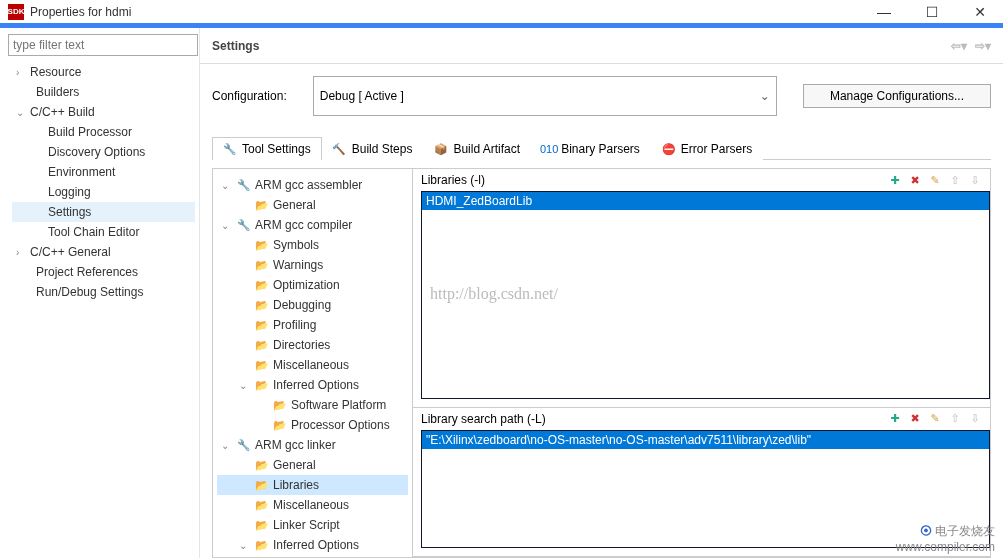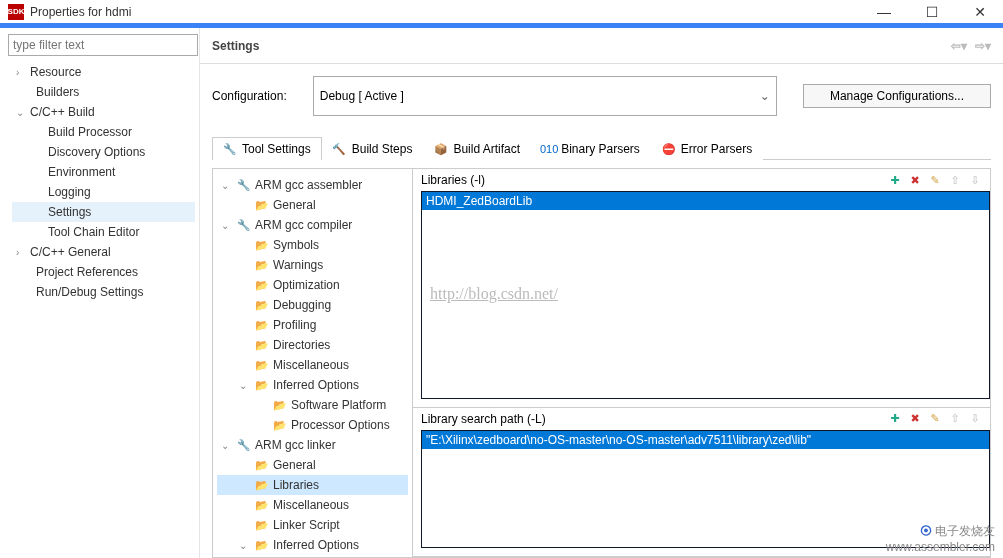--- a/index.html
+++ b/index.html
@@ -41,21 +41,21 @@
 .tt-item.sel { background: #cde8ff; }
 .right-panels { flex:1; display:flex; flex-direction:column; }
 .panel { border-bottom: 1px solid #ccc; display:flex; flex-direction:column; }
 .panel.lib { flex: 1.6; }
 .panel.path { flex: 1; }
 .panel-hdr { display:flex; align-items:center; justify-content:space-between; padding: 4px 8px; }
 .panel-actions { display:flex; gap: 6px; }
 .act-icon { width: 14px; height: 14px; font-size: 11px; display:flex; align-items:center; justify-content:center; }
 .panel-body { flex:1; border: 1px solid #0f172a; margin: 0 0 8px 8px; overflow:hidden; }
 .list-item { background: #0078d7; color:#fff; padding: 2px 4px; }
-.watermark { position:absolute; top: 285px; left: 430px; color: #bbb; font-size: 16px; font-family: serif; pointer-events:none;text-decoration:underline; }
+.watermark { position:absolute; top: 285px; left: 430px; color: #bbb; font-size: 16px; font-family: serif; pointer-events:none; }
 .footer-wm { position:absolute; bottom: 4px; right: 8px; color:#888; font-size:11px;text-align:right; }
 </style>
 </head>
 <body>
 
 <div class="titlebar">
   <div class="icon">SDK</div>
   <div class="title">Properties for hdmi</div>
   <div class="winbtns">
     <div class="winbtn">—</div>
@@ -282,14 +282,14 @@
         </div>
       </div>
     </div>
   </div>
 </div>
 
 <div class="watermark">http://blog.csdn.net/</div>
 <div class="footer-wm">
   <span style="color:#36c;font-weight:bold">⦿</span>
   <span>电子发烧友</span><br>
-  <span>www.assembler.com</span>
+  <span>www.compiler.com</span>
 </div>
 
 </body></html>

